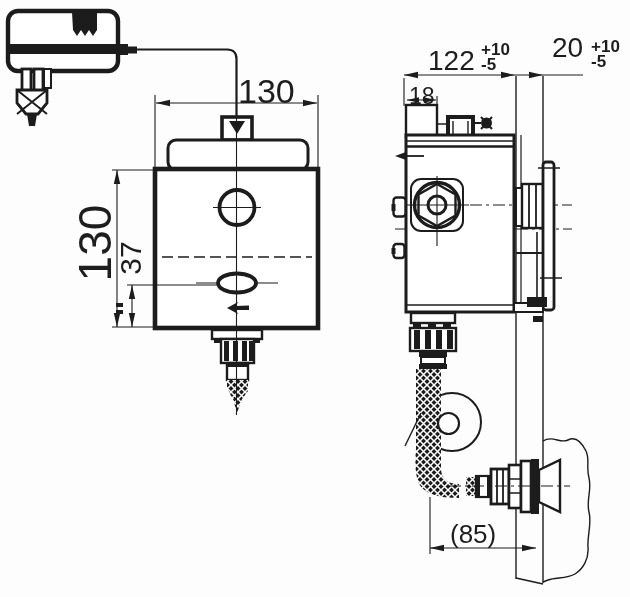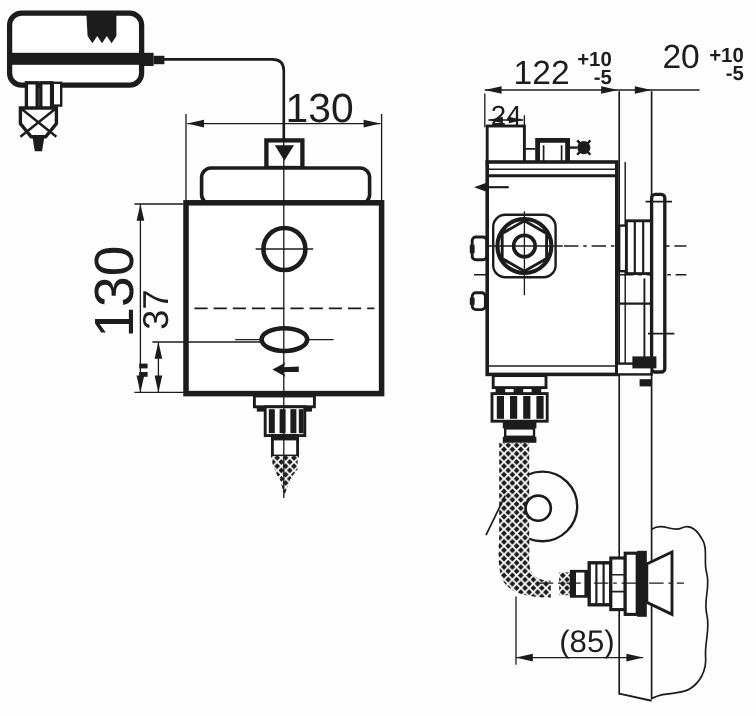--- a/index.html
+++ b/index.html
@@ -16,22 +16,22 @@
   #lbl-front-height { left:68px;  top:293px; width:100px; height:48px; font-size:46px;
                       transform:rotate(-90deg); transform-origin:0 0; text-align:center; }
   #lbl-btn-offset   { left:114px; top:280px; width:44px; height:32px; font-size:30px;
                       transform:rotate(-90deg); transform-origin:0 0; text-align:center; }
   #lbl-depth        { left:428px; top:45px;  font-size:28px; }
   #lbl-depth-tol    { left:481px; top:42px; }
   #lbl-wall         { left:552px; top:32px;  font-size:28px; }
   #lbl-wall-tol     { left:591px; top:39px; }
   #lbl-top-depth    { left:409px; top:83px;  font-size:23px; }
   #lbl-hose         { left:306px; top:425px; font-size:24px; }
-  #lbl-setback      { left:450px; top:519px; font-size:26px;margin-left:16px; }
-  .tol { display:inline-flex; flex-direction:column; font-size:17px; line-height:15px; font-weight:700;align-items:flex-end; }
+  #lbl-setback      { left:450px; top:519px; font-size:26px; }
+  .tol { display:inline-flex; flex-direction:column; font-size:17px; line-height:15px; font-weight:700; }
 </style>
 </head>
 <body>
 
 <div class="canvas">
 
 <svg width="630" height="597" viewBox="0 0 630 597">
   <defs>
     <pattern id="braid" width="7" height="7" patternUnits="userSpaceOnUse">
       <rect width="7" height="7" fill="#1b1b1b"></rect>
@@ -203,18 +203,18 @@
     <span>-5</span>
   </div>
   <div class="lbl" id="lbl-wall">
     <span>20</span>
   </div>
   <div class="lbl tol" id="lbl-wall-tol">
     <span>+10</span>
     <span>-5</span>
   </div>
   <div class="lbl" id="lbl-top-depth">
-    <span>24</span>
+    <span>18</span>
   </div>
   <div class="lbl" id="lbl-setback">
     <span>(85)</span>
   </div>
 </div>
 
 </body></html>

